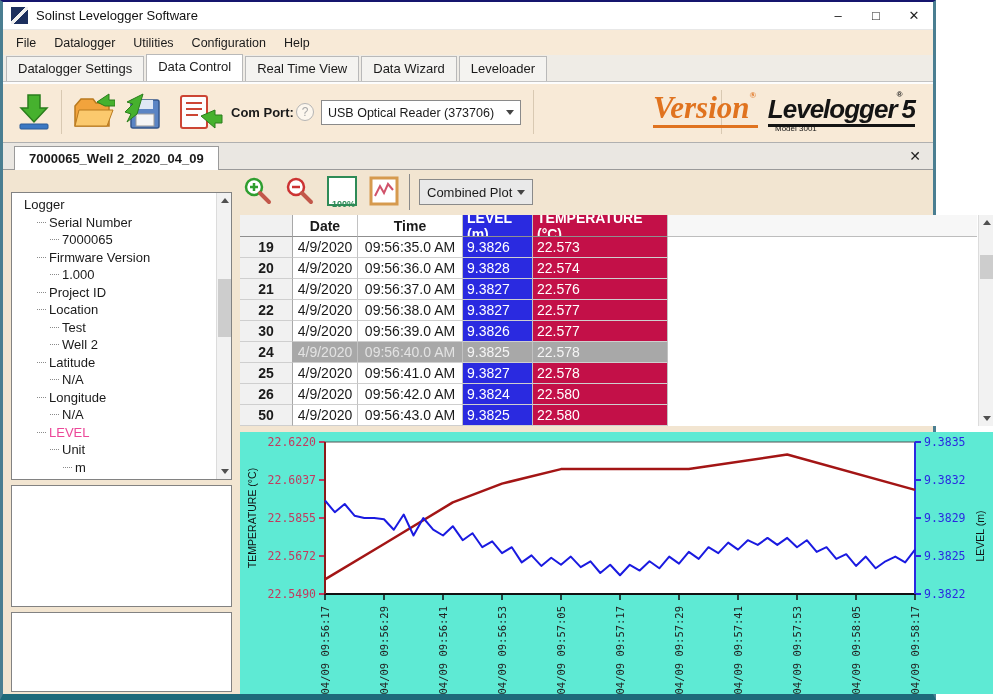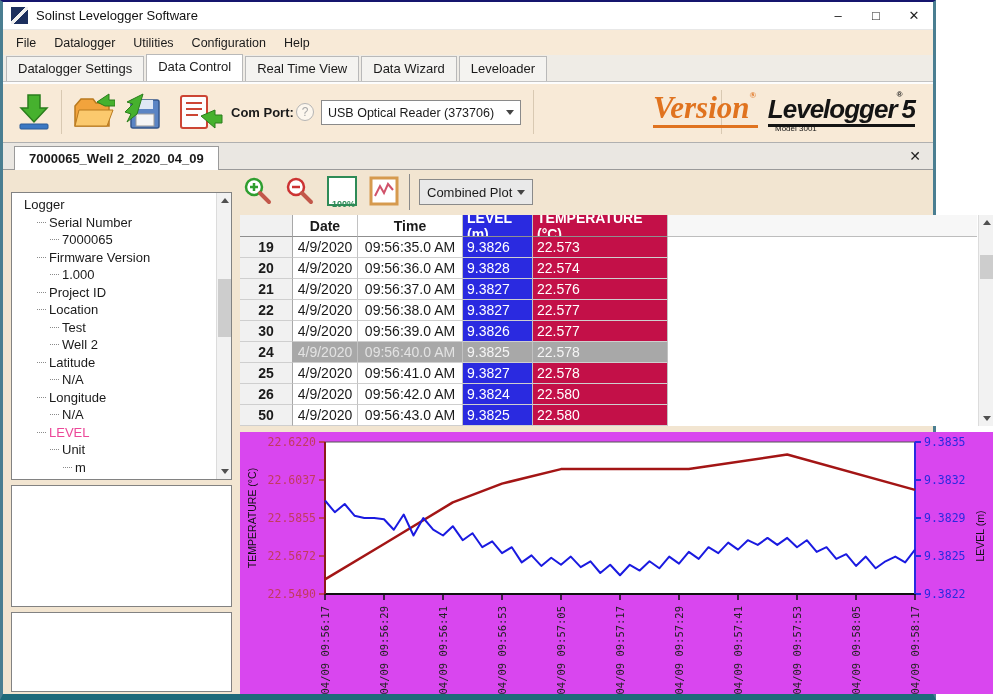--- a/index.html
+++ b/index.html
@@ -94,21 +94,21 @@
   .c0 { background:#f1f1f1; font-weight:bold; justify-content:center; border-right:1px solid #a8a8a8; }
   .c1, .c2 { justify-content:center; background:#fff; }
   .c3 { background:#2a2ae0; color:#fff; padding-left:4px; }
   .c4 { background:#c31048; color:#fff; padding-left:4px; }
   .tr.sel .c1, .tr.sel .c2 { background:#a8a8a8; color:#e3e3e3; }
   .tr.sel .c3, .tr.sel .c4 { background:#a8a8a8; color:#f5f5f5; }
   .table-filler { position:absolute; left:428px; top:22px; width:309px; height:189px; background:#fff; }
   .table-header-filler { position:absolute; left:428px; top:0; width:309px; height:22px; background:#f7f7f7; border-bottom:1px solid #bdbdbd; }
 
   
-  .chart-wrap { position:absolute; left:237px; top:262px; width:753px; height:262px; background:#d946ef; }
+  .chart-wrap { position:absolute; left:237px; top:262px; width:753px; height:262px; background:#5eead4; }
 </style>
 </head>
 <body>
 
 <div class="window">
 
   <div class="titlebar">
     <div class="app-icon"></div>
     <div class="title-text">Solinst Levelogger Software</div>
     <div class="win-btns">

